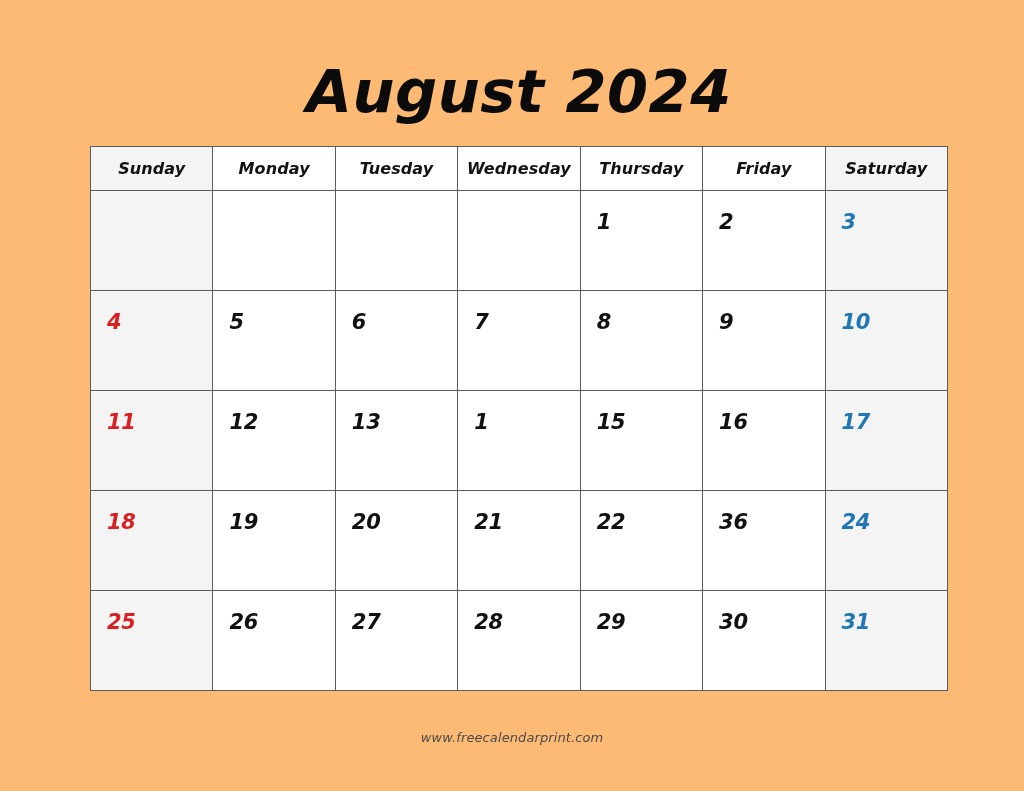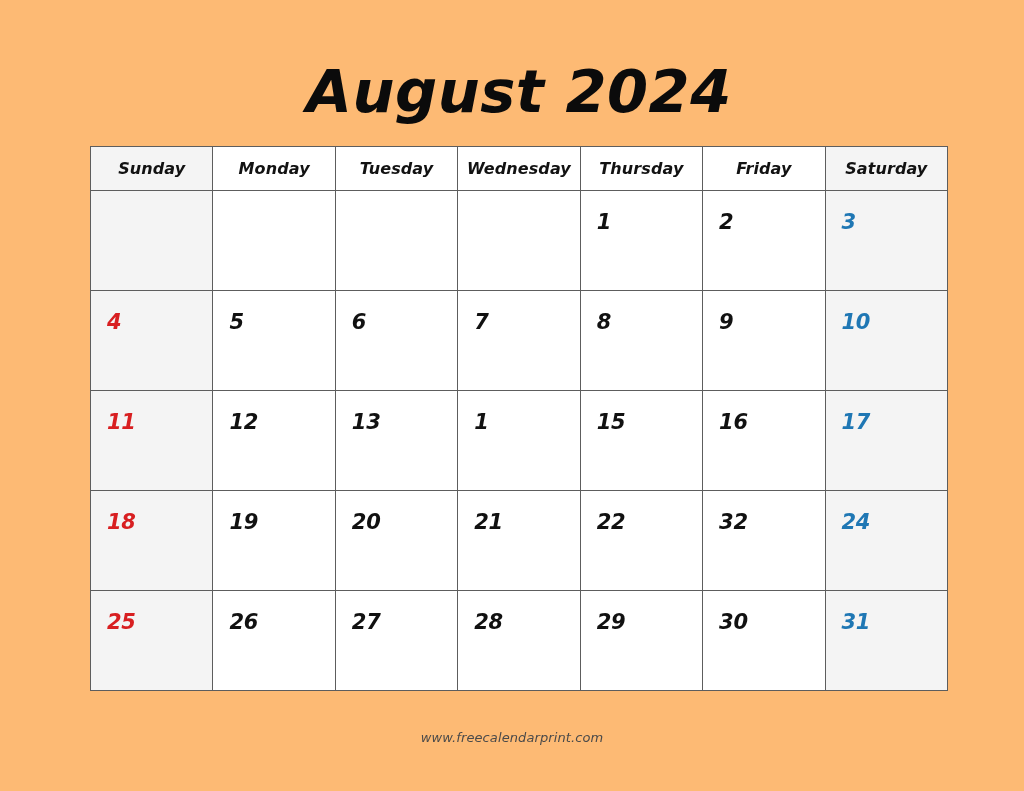--- a/index.html
+++ b/index.html
@@ -214,21 +214,21 @@
         <td>
             <span class="daynum">20</span>
           </td>
         <td>
             <span class="daynum">21</span>
           </td>
         <td>
             <span class="daynum">22</span>
           </td>
         <td>
-            <span class="daynum">32</span>
+            <span class="daynum">36</span>
           </td>
         <td class="weekend-col">
             <span class="daynum saturday">24</span>
           </td>
       </tr>
 
       <tr>
         <td class="weekend-col">
             <span class="daynum sunday">25</span>
           </td>

